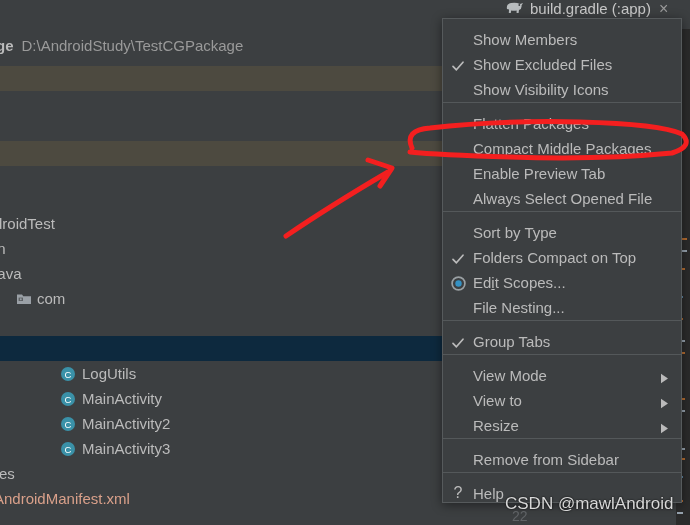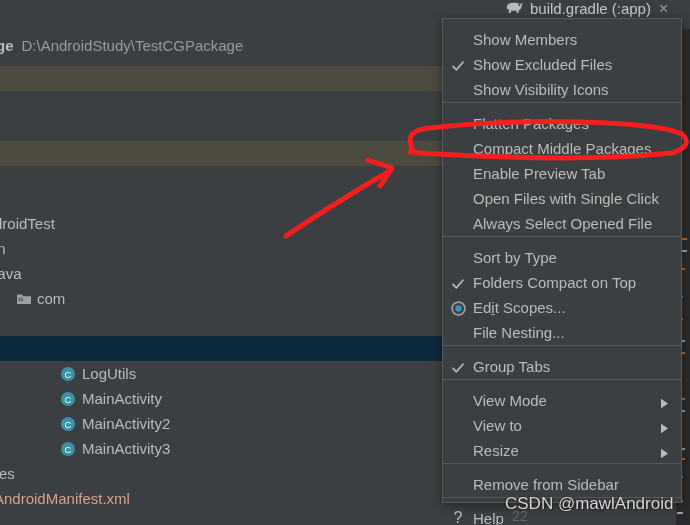--- a/index.html
+++ b/index.html
@@ -291,25 +291,20 @@
         <span class="mtext">Compact Middle Packages</span>
         <span class="sub"></span>
       </div>
       <div class="mi">
         <span class="gut"></span>
         <span class="mtext">Enable Preview Tab</span>
         <span class="sub"></span>
       </div>
       <div class="mi">
         <span class="gut"></span>
-        <span class="mtext">Open Files with Single Click</span>
-        <span class="sub"></span>
-      </div>
-      <div class="mi">
-        <span class="gut"></span>
         <span class="mtext">Always Select Opened File</span>
         <span class="sub"></span>
       </div>
       <div class="msep"></div>
       <div class="mi">
         <span class="gut"></span>
         <span class="mtext">Sort by Type</span>
         <span class="sub"></span>
       </div>
       <div class="mi">

